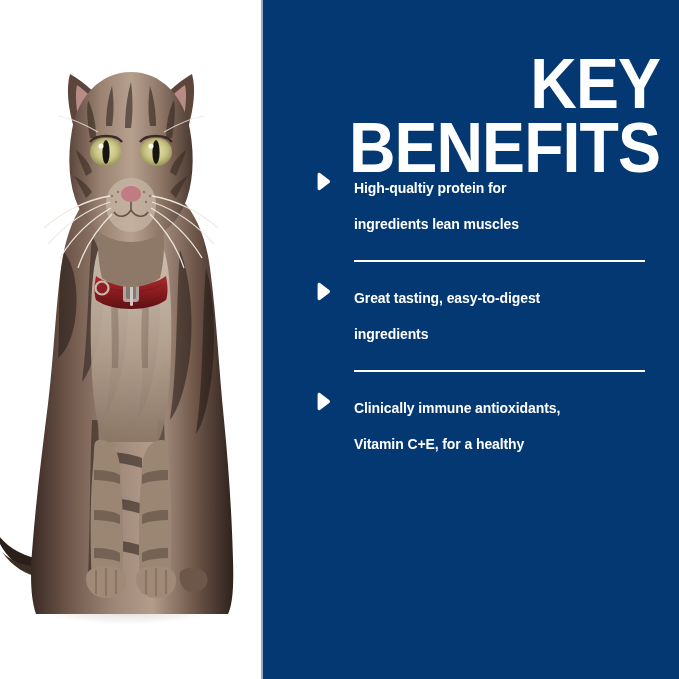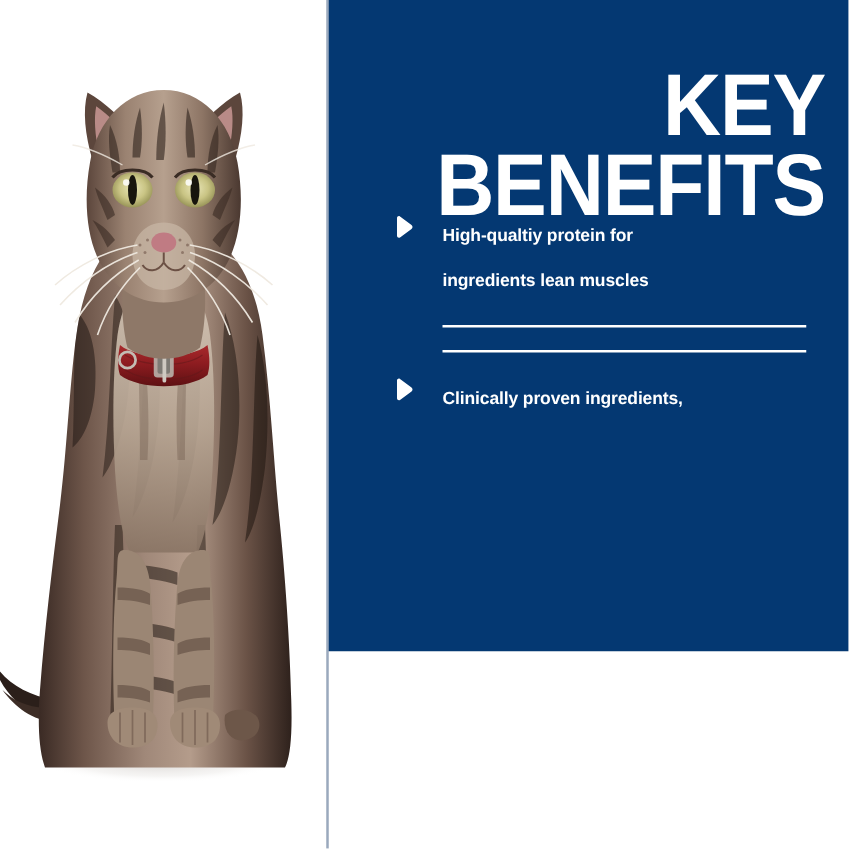--- a/index.html
+++ b/index.html
@@ -46,21 +46,21 @@
     height: 679px;
     background: linear-gradient(to right, #b9c3d2 0%, #8fa0b8 60%, #4a6somethin 100%);
     background: #9aa9bd;
     z-index: 5;
   }
 
   
   .benefits-panel {
     position: relative;
     flex: 1 1 auto;
-    height: 521px;
+    height: 679px;
     background: #043872;
     overflow: hidden;
     text-decoration: underline;
   }
 
   .headline {
     position: absolute;
     left: 0;
     right: 19px;
     top: 52px;
@@ -361,32 +361,45 @@
           </svg>
         </span>
         <span class="benefit-text">
           <span>High-qualtiy protein for</span><br>
           <span>ingredients lean muscles</span>
         </span>
       </div>
 
       <div class="benefit-sep"></div>
 
-
-      <div class="benefit-sep"></div>
-
       <div class="benefit-item">
         <span class="bullet-icon">
           <svg viewBox="0 0 19 19" aria-hidden="true">
             <path d="M4.6 2.4 C 4.6 1.1 6.0 0.4 7.0 1.1 L 16.2 7.9
                      C 17.3 8.7 17.3 10.3 16.2 11.1 L 7.0 17.9
                      C 6.0 18.6 4.6 17.9 4.6 16.6 Z" fill="#ffffff"></path>
           </svg>
         </span>
         <span class="benefit-text">
-          <span>Clinically proven ingredients,</span><br>
-          <br>
+          <span>Great tasting, easy-to-digest</span><br>
+          <span>ingredients</span>
+        </span>
+      </div>
+
+      <div class="benefit-sep"></div>
+
+      <div class="benefit-item">
+        <span class="bullet-icon">
+          <svg viewBox="0 0 19 19" aria-hidden="true">
+            <path d="M4.6 2.4 C 4.6 1.1 6.0 0.4 7.0 1.1 L 16.2 7.9
+                     C 17.3 8.7 17.3 10.3 16.2 11.1 L 7.0 17.9
+                     C 6.0 18.6 4.6 17.9 4.6 16.6 Z" fill="#ffffff"></path>
+          </svg>
+        </span>
+        <span class="benefit-text">
+          <span>Clinically immune antioxidants,</span><br>
+          <span>Vitamin C+E, for a healthy</span><br>
         </span>
       </div>
 
     </div>
   </div>
 </div>
 
 </body></html>

